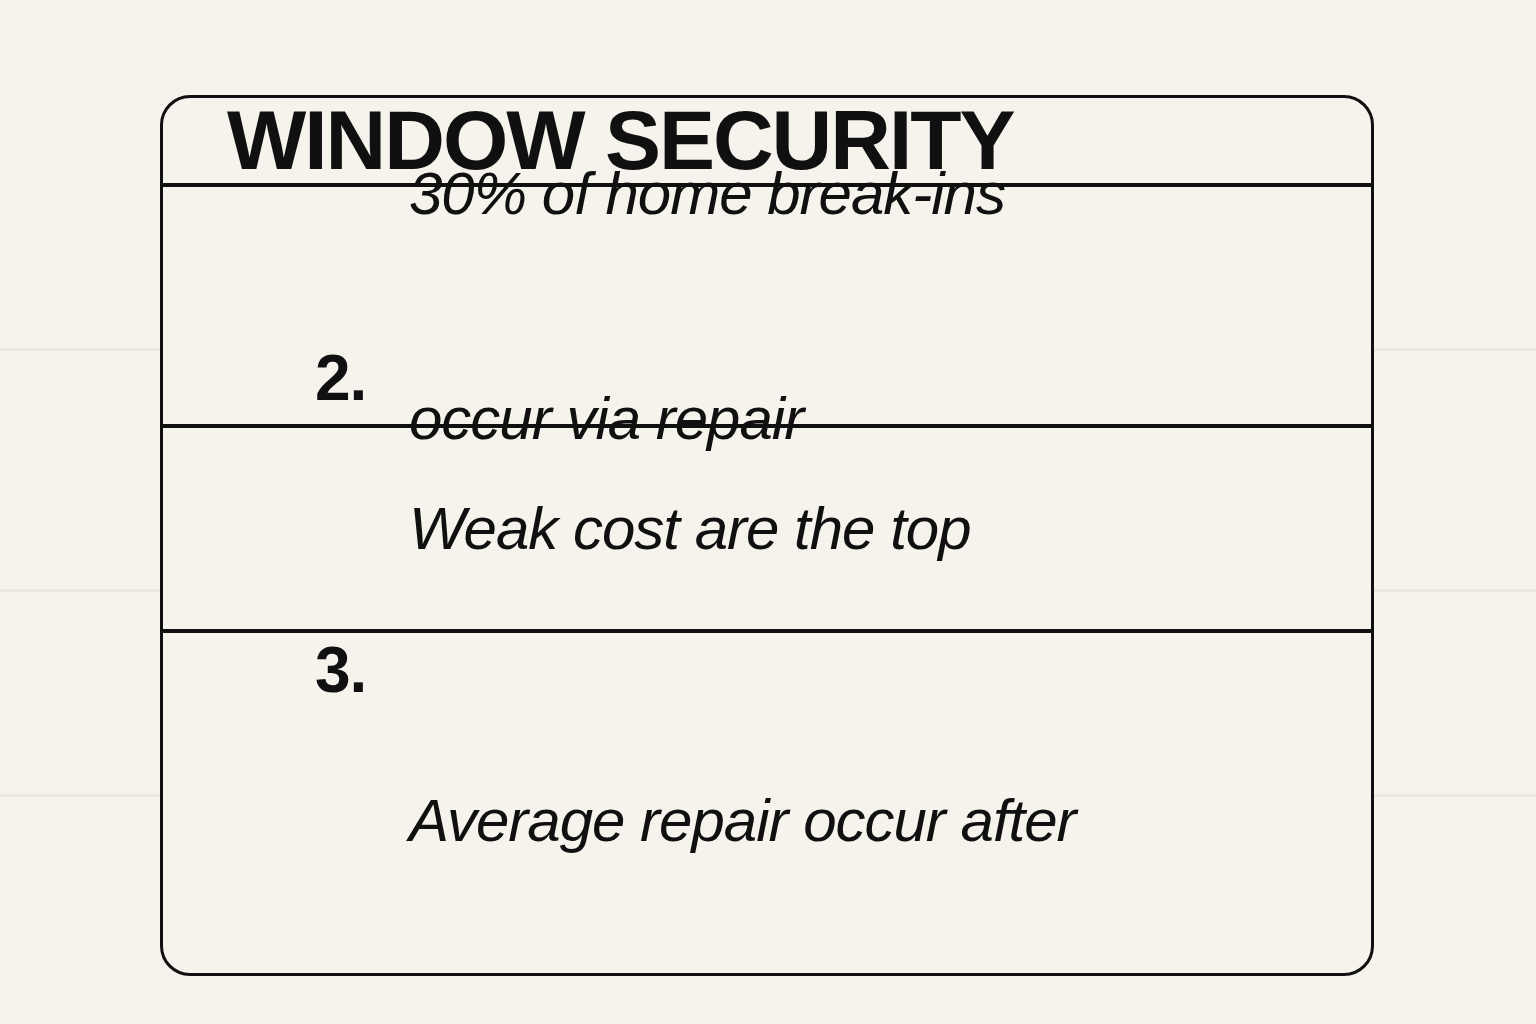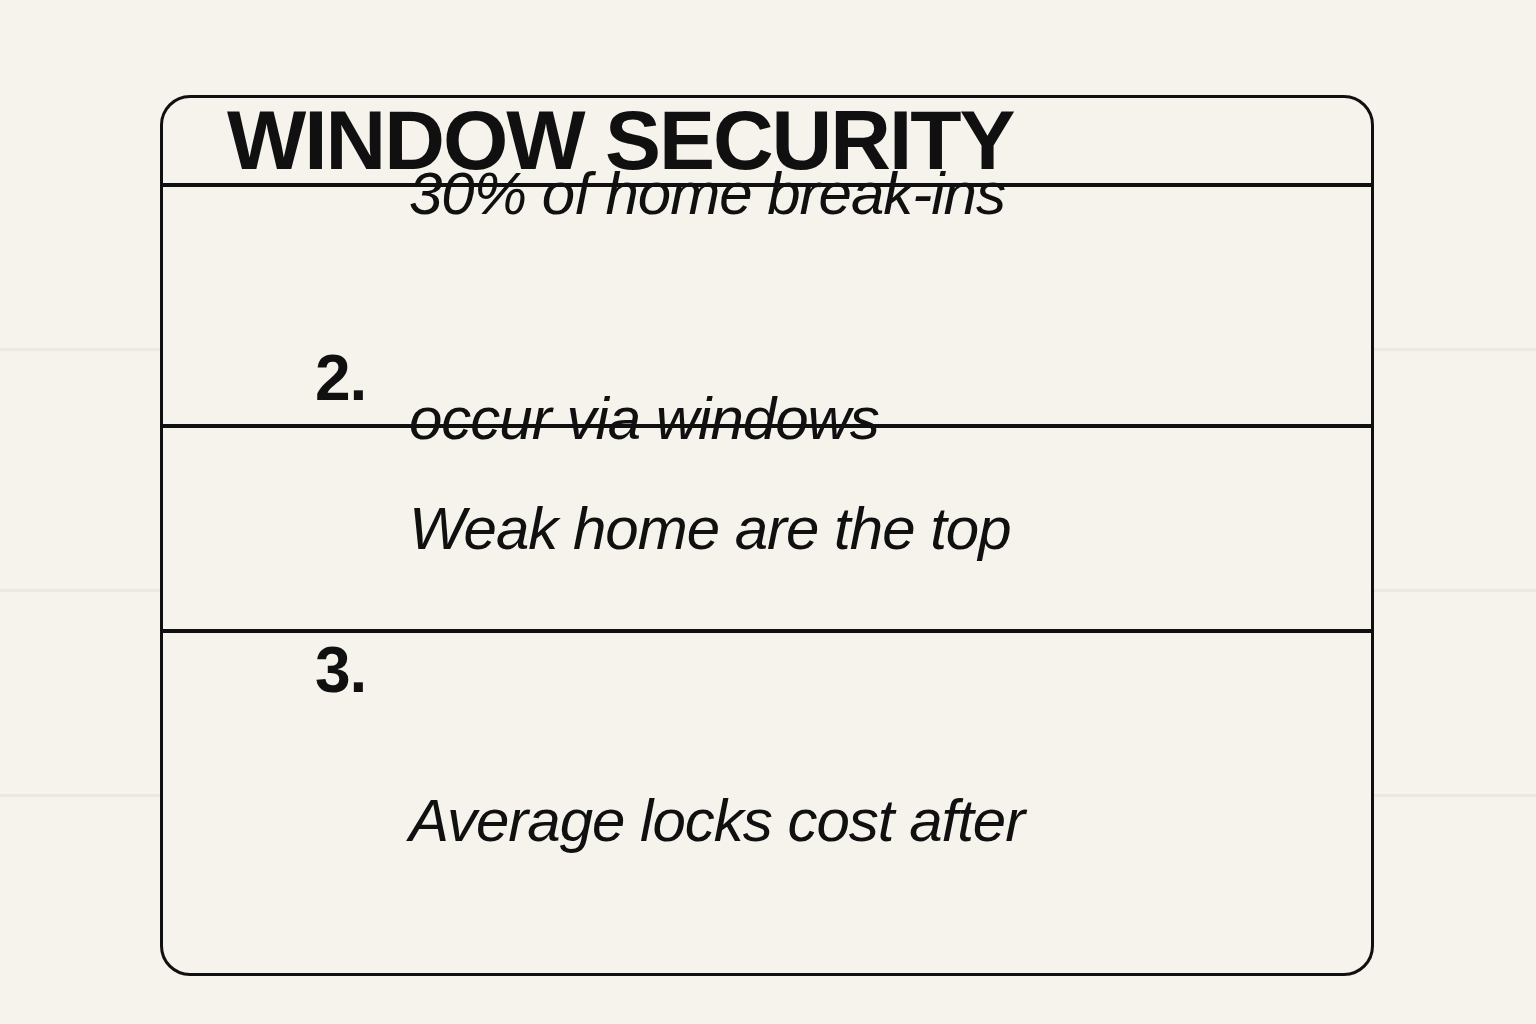--- a/index.html
+++ b/index.html
@@ -114,38 +114,38 @@
 
     <div class="card-header">
       <div class="title-line">WINDOW SECURITY</div>
     </div>
 
     <div class="row row-1">
       <div class="row-inner">
         <div class="item-number">1.</div>
         <div class="item-text">
           <div>30% of home break-ins</div>
-          <div><span>occur via windows</span><span class="bold"></span></div>
+          <div><span>occur via repair</span><span class="bold"></span></div>
         </div>
       </div>
     </div>
 
     <div class="row row-2">
       <div class="row-inner">
         <div class="item-number">2.</div>
         <div class="item-text">
-          <div>Weak home are the top</div>
+          <div>Weak cost are the top</div>
         </div>
       </div>
     </div>
 
     <div class="row row-3">
       <div class="row-inner">
         <div class="item-number">3.</div>
         <div class="item-text">
-          <div>Average locks cost after</div>
+          <div>Average repair occur after</div>
           
         </div>
       </div>
     </div>
 
   </div>
 </div>
 
 </body></html>

